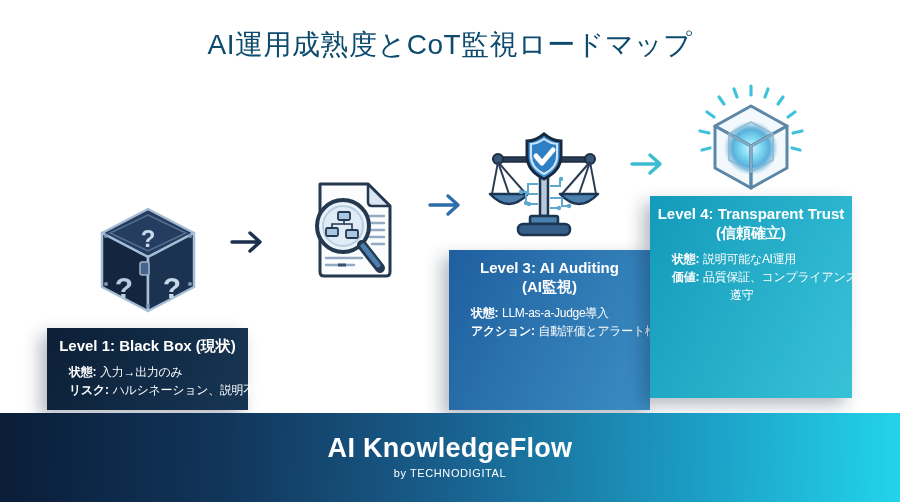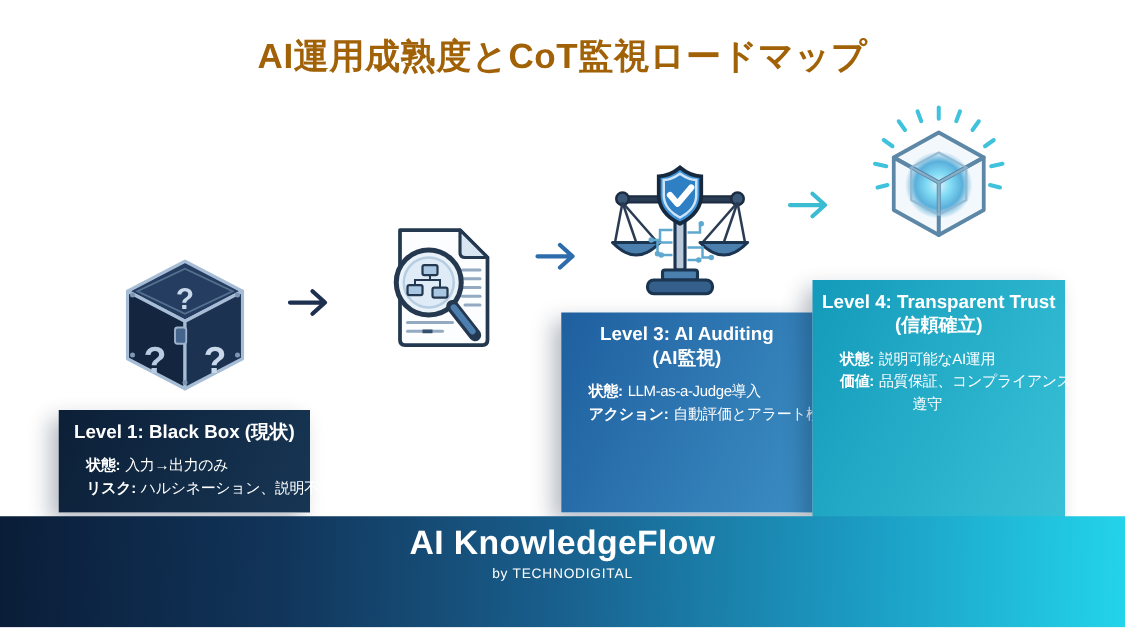--- a/index.html
+++ b/index.html
@@ -2,59 +2,59 @@
 <html><head>
 <meta charset="utf-8">
 <style>
   html,body { margin:0; padding:0; background:#ffffff; }
   .stage {
     position:relative; width:900px; height:502px; background:#ffffff;
     overflow:hidden; font-family:"Liberation Sans","DejaVu Sans",sans-serif;
   }
   .title {
     position:absolute; top:26px; left:0; width:100%; margin:0;
-    text-align:center; font-size:28px; font-weight:bold; color:#a16207;
+    text-align:center; font-size:28px; font-weight:normal; color:#0c4a6e;
     letter-spacing:0.5px;
   }
   .icon { position:absolute; }
   .icon-box    { left:98px;  top:206px; }
   .icon-doc    { left:310px; top:180px; }
   .icon-scales { left:488px; top:132px; }
   .icon-cube   { left:690px; top:82px;  }
 
   .arrow { position:absolute; width:34px; height:24px; }
   .arrow-1 { left:230px; top:230px; color:#1d3050; }
   .arrow-2 { left:428px; top:193px; color:#2e6dab; }
   .arrow-3 { left:630px; top:152px; color:#3cbcd3; }
 
   .level {
     position:absolute; color:#ffffff;
     box-shadow:-7px 7px 16px rgba(10,28,54,0.30);
   }
   .level-1 { left:47px;  top:328px; width:201px; height:82px;  background:linear-gradient(115deg,#0c1f37,#173654); }
   .level-2 { left:248px; top:283px; width:201px; height:127px; background:linear-gradient(115deg,#1a4673,#27608f); }
   .level-3 { left:449px; top:250px; width:201px; height:160px; background:linear-gradient(115deg,#1f5f9f,#3c8ec4); }
-  .level-4 { left:650px; top:224px; width:202px; height:202px; background:linear-gradient(115deg,#149aba,#38c2d8); }
+  .level-4 { left:650px; top:196px; width:202px; height:202px; background:linear-gradient(115deg,#149aba,#38c2d8); }
 
   .lv-title {
     font-weight:bold; font-size:15px; text-align:center; line-height:1.25;
     margin-top:9px; white-space:nowrap;
   }
   .lv-body { margin-top:7px; padding:0 22px; font-size:12px; line-height:1.5; letter-spacing:-0.3px; }
   .row { white-space:nowrap; }
   .row b { margin-right:4px; }
   .row b:empty { margin-right:0; }
   .row.cont { padding-left:58px; }
 
   .footer {
     position:absolute; left:0; top:413px; width:900px; height:89px;
     background:linear-gradient(92deg,#0a1d38 0%,#11355a 25%,#19608e 50%,#1c9fc6 78%,#23d4ea 100%);
     color:#ffffff; text-align:center;
   }
-  .brand   { font-size:27px; font-weight:bold; margin-top:6px; letter-spacing:0.3px; }
+  .brand   { font-size:27px; font-weight:bold; margin-top:20px; letter-spacing:0.3px; }
   .byline  { font-size:11px; font-weight:normal; margin-top:3px; letter-spacing:0.6px; }
   .tagline { font-size:13.5px; margin-top:8px; color:rgba(255,255,255,0.92); letter-spacing:1px; }
 </style>
 </head>
 <body>
 
 <div class="stage">
 
   <h1 class="title">AI運用成熟度とCoT監視ロードマップ</h1>
 

